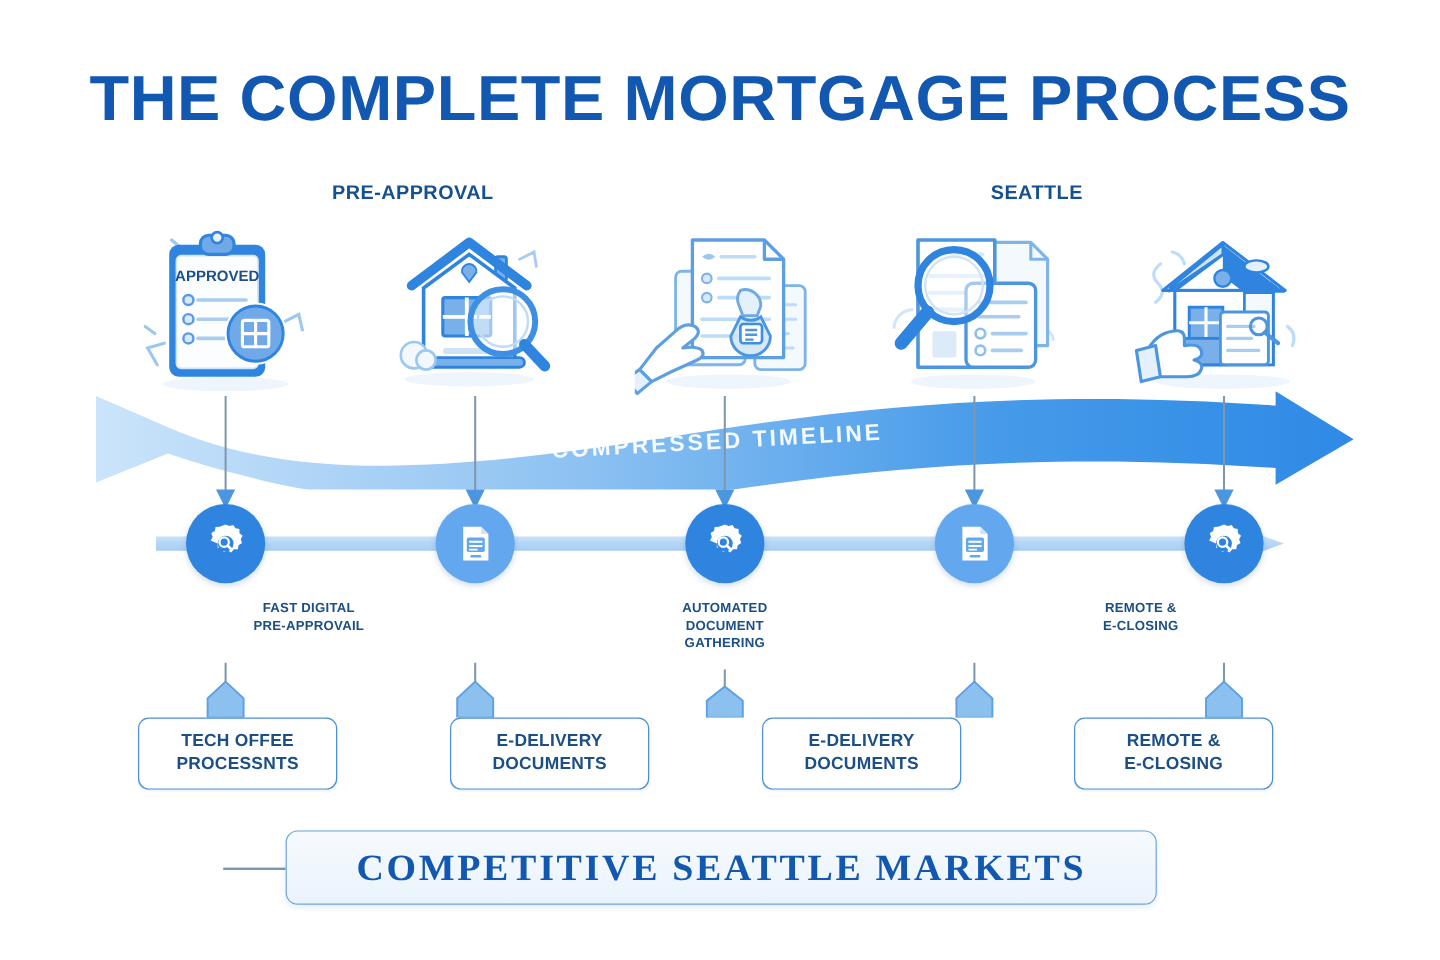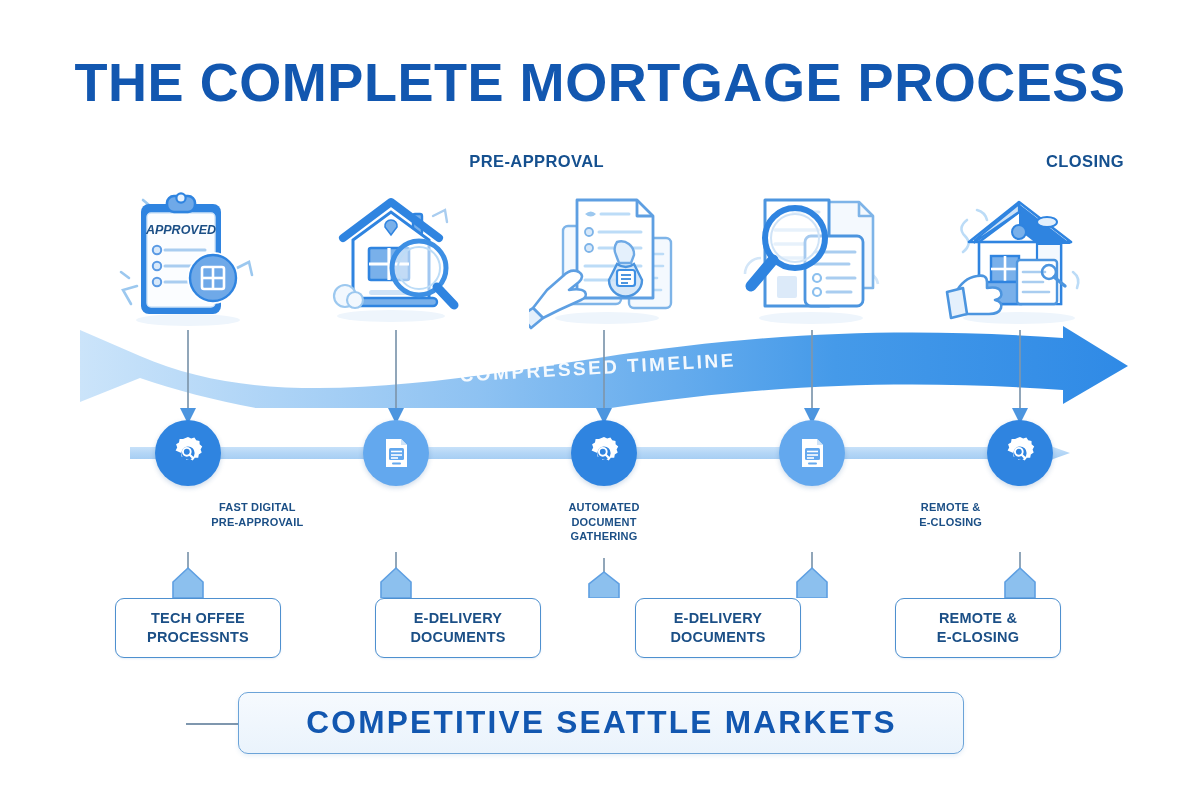--- a/index.html
+++ b/index.html
@@ -19,28 +19,28 @@
     font-size:53px;
     font-weight:bold;
     letter-spacing:0.5px;
     color:#1257b0;
     font-family:"Liberation Sans", sans-serif;
     transform:scaleX(1.02);
   }
 
   
   .stage-headers{position:absolute;top:152px;left:84px;width:1040px;display:flex;}
-  .stage-col{flex:1 1 0;text-align:right;}
+  .stage-col{flex:1 1 0;text-align:center;}
   .stage-head{
     font-size:16.5px;font-weight:bold;color:#15508f;letter-spacing:0.4px;
     white-space:nowrap;
   }
 
   
-  .illus-row{position:absolute;top:186px;left:84px;width:1040px;display:flex;font-style:italic;}
+  .illus-row{position:absolute;top:186px;left:84px;width:1040px;display:flex;}
   .illus-cell{flex:1 1 0;display:flex;align-items:center;justify-content:center;height:146px;}
   .illus-cell svg{display:block;}
 
   
   .ribbon-wrap{position:absolute;top:326px;left:78px;width:1052px;height:82px;}
 
   
   .conn-top{position:absolute;top:330px;left:84px;width:1040px;height:104px;}
 
   
@@ -76,21 +76,21 @@
     border:1.6px solid #4e90cf;
     border-radius:9px;
     background:#ffffff;
     display:flex;align-items:center;justify-content:center;
     text-align:center;
     box-shadow:0 1px 2px rgba(60,120,190,.12);
   }
   .obox-txt{font-size:14.5px;font-weight:bold;color:#1b4f86;line-height:1.34;letter-spacing:.2px;}
 
   
-  .footer-wrap{position:absolute;top:692px;left:0;width:966px;height:62px;}
+  .footer-wrap{position:absolute;top:692px;left:0;width:966px;height:62px;font-family:Liberation Serif, serif;}
   .footer-line{position:absolute;top:31px;height:1.6px;background:#7f97ae;}
   .fl-left{left:186px;width:52px;}
   .fl-right{right:186px;width:52px;}
   .footer-box{
     position:absolute;top:0;left:238px;width:724px;height:60px;
     border:1.8px solid #6ba3d8;border-radius:10px;
     background:linear-gradient(180deg,#f6fafe 0%,#eaf3fc 100%);
     display:flex;align-items:center;justify-content:center;
     box-shadow:0 2px 4px rgba(60,120,190,.12);
   }
@@ -104,21 +104,21 @@
 
 <div id="canvas">
 
   <div class="title">THE COMPLETE MORTGAGE PROCESS</div>
 
   <div class="stage-headers">
     <div class="stage-col">
       <div class="stage-head">PRE-APPROVAL</div>
     </div>
     <div class="stage-col">
-      <div class="stage-head">CLOSING</div>
+      <div class="stage-head">SEATTLE</div>
     </div>
   </div>
 
   <div class="illus-row">
 
     <div class="illus-cell">
       <svg width="150" height="146" viewBox="0 0 150 146">
         <ellipse cx="75" cy="134" rx="52" ry="6" fill="#eef5fc"></ellipse>
         <path d="M18 118 L10 104 L24 100" fill="none" stroke="#9cc8ef" stroke-width="2.6" stroke-linecap="round"></path>
         <path d="M16 92 L8 86" fill="none" stroke="#9cc8ef" stroke-width="2.6" stroke-linecap="round"></path>

